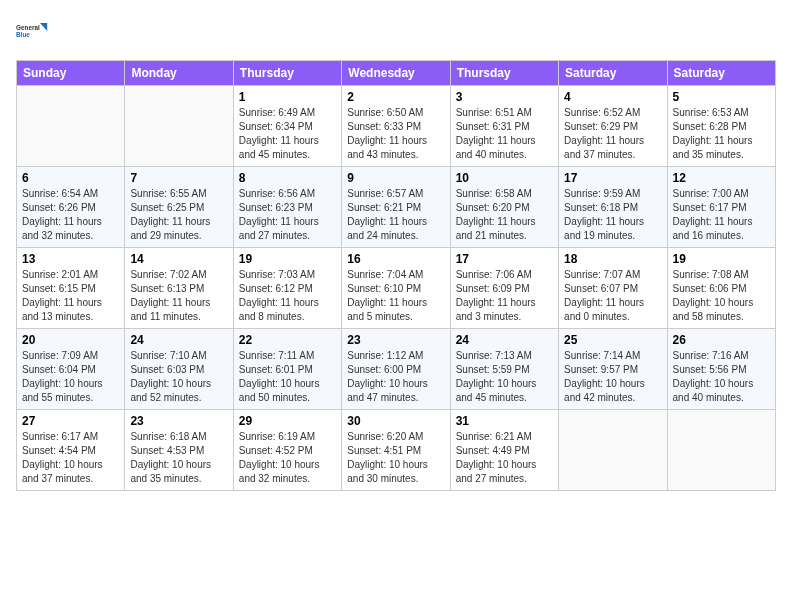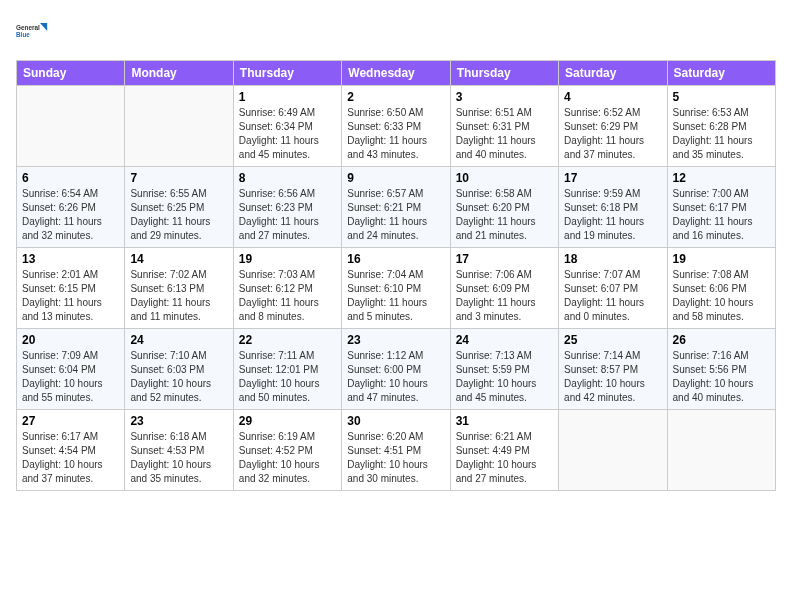--- a/index.html
+++ b/index.html
@@ -238,39 +238,39 @@
         </td>
         <td>
           <span class="day-num">24</span>
           <div class="day-info">Sunrise: 7:10 AM
 Sunset: 6:03 PM
 Daylight: 10 hours and 52 minutes.</div>
         </td>
         <td>
           <span class="day-num">22</span>
           <div class="day-info">Sunrise: 7:11 AM
-Sunset: 12:01 PM
+Sunset: 6:01 PM
 Daylight: 10 hours and 50 minutes.</div>
         </td>
         <td>
           <span class="day-num">23</span>
           <div class="day-info">Sunrise: 1:12 AM
 Sunset: 6:00 PM
 Daylight: 10 hours and 47 minutes.</div>
         </td>
         <td>
           <span class="day-num">24</span>
           <div class="day-info">Sunrise: 7:13 AM
 Sunset: 5:59 PM
 Daylight: 10 hours and 45 minutes.</div>
         </td>
         <td>
           <span class="day-num">25</span>
           <div class="day-info">Sunrise: 7:14 AM
-Sunset: 8:57 PM
+Sunset: 9:57 PM
 Daylight: 10 hours and 42 minutes.</div>
         </td>
         <td>
           <span class="day-num">26</span>
           <div class="day-info">Sunrise: 7:16 AM
 Sunset: 5:56 PM
 Daylight: 10 hours and 40 minutes.</div>
         </td>
       </tr>
       <tr>

